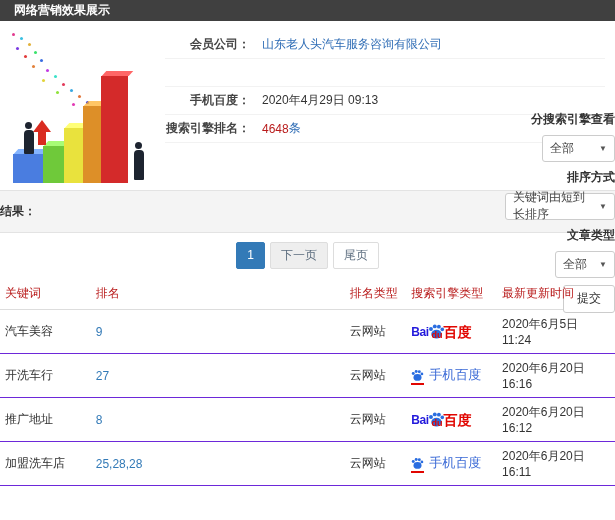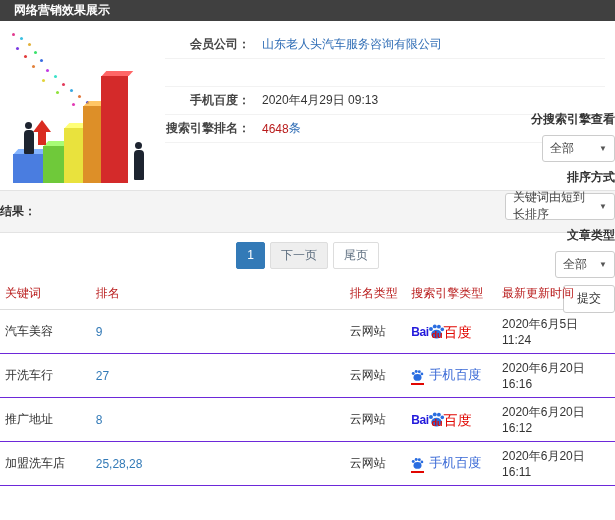--- a/index.html
+++ b/index.html
@@ -70,21 +70,21 @@
   
   table { width:100%; border-collapse:collapse; font-size:12px; table-layout:fixed; }
   th { text-align:left; color:#b91c1c; font-weight:normal; padding:8px 5px 7px; border-bottom:1px solid #ddd; }
   td { padding:6px 5px; border-bottom:1px solid #6d28d9; color:#333; height:27px; }
   .col-keyword { width:90px; } .col-rank { width:252px; } .col-type { width:61px; }
   .col-engine { width:90px; } .col-updated { width:117px; }
   a.rank-link { color:#337ab7; text-decoration:none; cursor:pointer; }
   .engine-cell { white-space:nowrap; }
   .baidu-logo { display:inline-flex; align-items:center; line-height:1; }
   .baidu-bai { color:#2319dc; font-weight:bold; font-size:12px; letter-spacing:-.5px; }
-  .baidu-cn { color:#e10601; font-weight:normal; font-size:14px; }
+  .baidu-cn { color:#e10601; font-weight:bold; font-size:14px; }
   .paw { display:inline-block; vertical-align:middle; }
   .paw-badge { display:inline-block; border-bottom:2px solid #e10601; padding-bottom:1px; line-height:0; margin-right:5px; }
   .mobile-label { color:#3b6ad6; font-size:13px; vertical-align:middle; }
   .baidu-du { position:relative; margin-left:-14px; margin-right:1px; top:4px; color:#e10601; font-weight:bold; font-size:9px; }
 </style>
 </head>
 <body>
 
 <div class="page">
 

